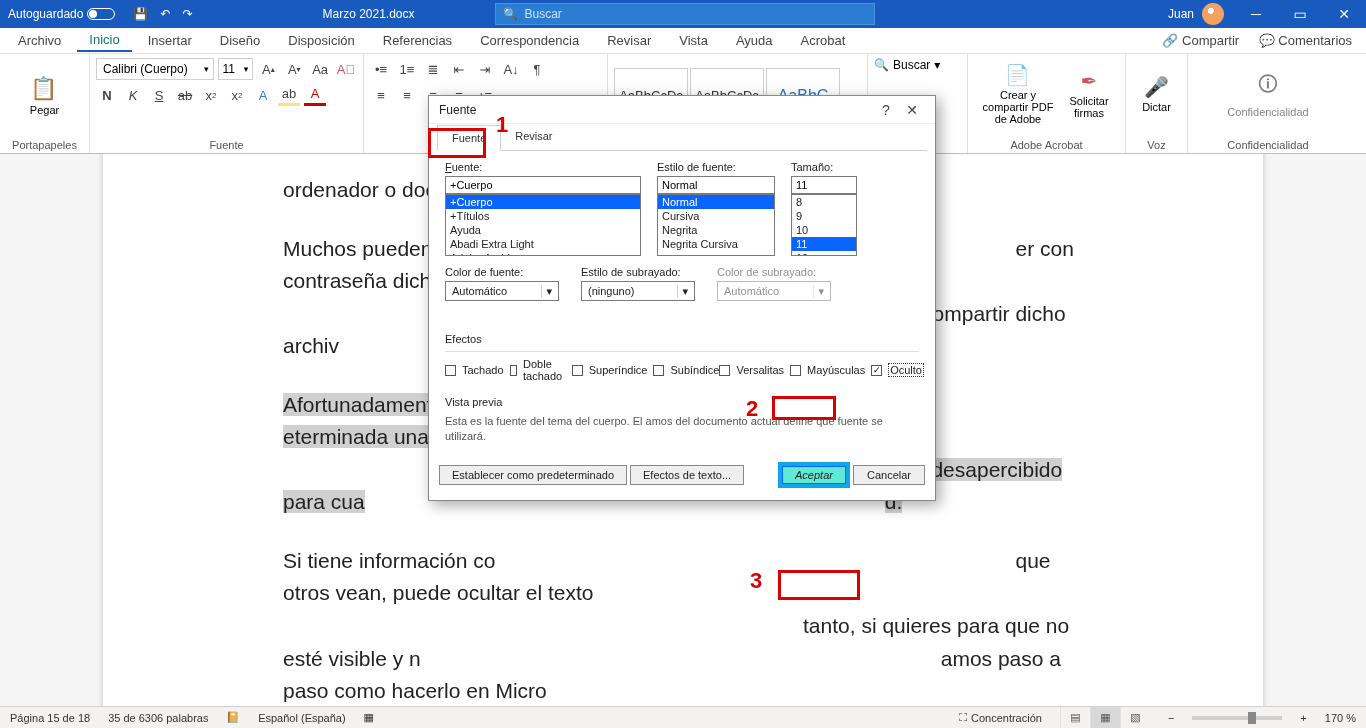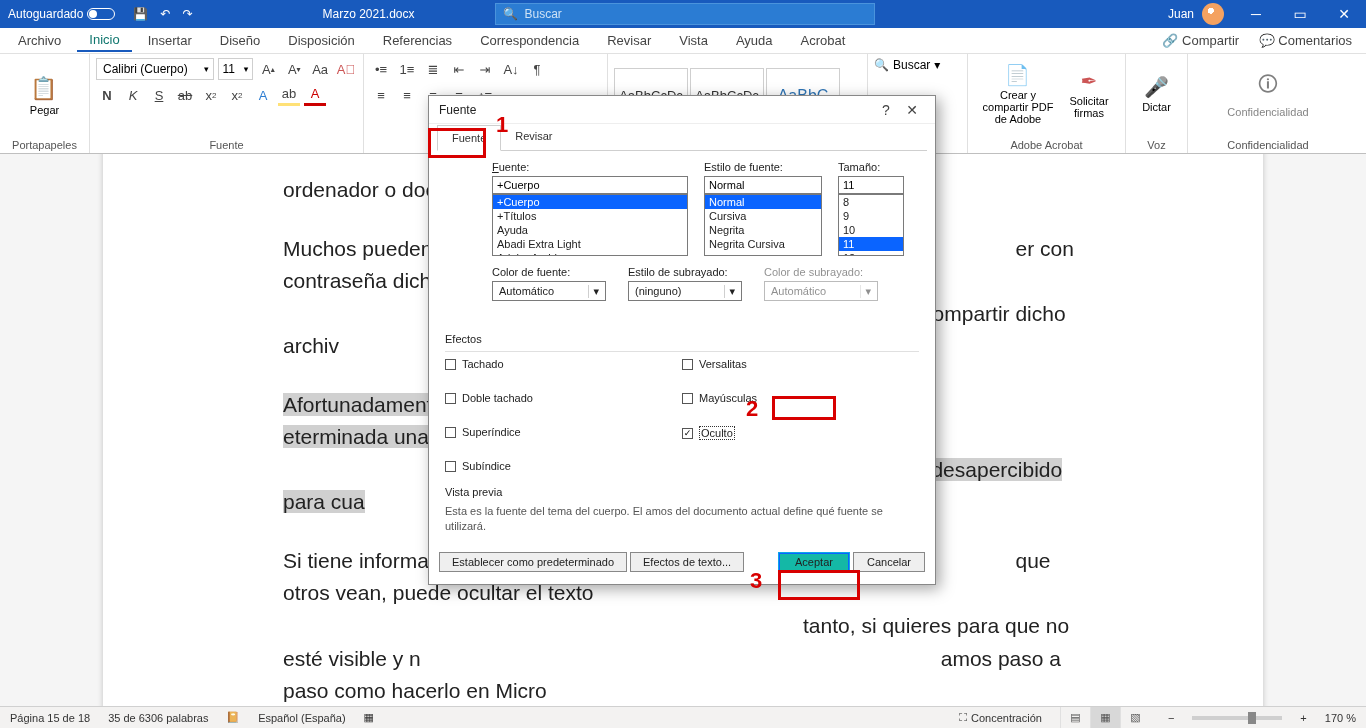--- a/index.html
+++ b/index.html
@@ -52,44 +52,44 @@
 
 
 .dlg { position: absolute; top: 95px; left: 428px; width: 508px; background: #fff; border: 1px solid #888; box-shadow: 4px 4px 14px rgba(0,0,0,0.35); font-size: 11px; color: #222; }
 .dlg-title { height: 28px; display: flex; align-items: center; padding: 0 10px; font-size: 12px; border-bottom: 1px solid #eee; }
 .dlg-title .sp { flex: 1; }
 .dlg-title .cls, .dlg-title .help { width: 26px; text-align: center; font-size: 14px; color: #444; }
 .dlg-tabs { display: flex; border-bottom: 1px solid #cfcfcf; margin: 0 8px; }
 .dlg-tabs .dtab { padding: 6px 14px; font-size: 11px; color: #333; }
 .dlg-tabs .dtab.active { background: #fff; border: 1px solid #cfcfcf; border-bottom: 1px solid #fff; position: relative; top: 1px; }
 .dlg-body { padding: 10px 16px 6px; }
-.fld-row { display: flex; gap: 16px; margin-bottom: 4px; margin-left: 47px; }
+.fld-row { display: flex; gap: 16px; margin-bottom: 4px; }
 .fld-col { display: flex; flex-direction: column; }
 .fld-col .lbl2 { text-decoration: underline; text-decoration-color: transparent; font-size: 11px; margin-bottom: 3px; }
 .fld-col .lbl2 .u { text-decoration: underline; }
 .txt { border: 1px solid #7a7a7a; height: 18px; padding: 1px 4px; font-size: 11px; background: #fff; }
 .list { border: 1px solid #7a7a7a; height: 62px; overflow: hidden; font-size: 11px; background: #fff; }
 .list .item { padding: 1px 4px; }
 .list .item.sel { background: #0a64ff; color: #fff; }
 .combo { border: 1px solid #7a7a7a; height: 20px; display: flex; align-items: center; padding: 0 2px 0 6px; font-size: 11px; background: #fff; }
 .combo .dd { margin-left: auto; border-left: 1px solid #cfcfcf; padding: 0 4px; }
 .effects { margin-top: 14px; }
 .effects .grp-title { font-size: 11px; margin-bottom: 6px; margin-top: 32px; }
 .effects .cols { display: flex; border-top: 1px solid #e0e0e0; padding-top: 6px; }
-.effects .col { flex: 1; display: flex; flex-direction: column; gap: 22px; }
+.effects .col { flex: 1; display: flex; gap: 6px; }
 .cb { display: flex; align-items: center; gap: 6px; font-size: 11px; }
 .cb .box { width: 11px; height: 11px; border: 1px solid #555; display: flex; align-items: center; justify-content: center; font-size: 9px; line-height: 1; }
 .cb .box.chk::after { content: "✓"; color: #000; font-size: 9px; }
 .preview { margin-top: 14px; }
 .preview .box { border: 1px solid #cfcfcf; height: 42px; display: flex; align-items: center; justify-content: center; font-size: 11px; overflow: hidden; margin-top: 4px; padding: 0 6px; }
 .preview .note { font-size: 11px; color: #555; margin-top: 6px; line-height: 1.35; }
 .btn-row { display: flex; gap: 3px; padding: 12px 10px; align-items: center; }
 .btn-row .sp { flex: 1; }
 .btn { border: 1px solid #888; background: #efefef; padding: 3px 12px; font-size: 11px; min-width: 72px; text-align: center; }
-.btn.primary { border: 1px solid #0ea5e9; box-shadow: inset 0 0 0 1px #0a64ff; background: #14b8a6; }
+.btn.primary { border: 4px solid #0ea5e9; box-shadow: inset 0 0 0 1px #0a64ff; background: #5eead4; font-style: italic; }
 
 .anno { position: absolute; border: 3px solid #d80000; z-index: 50; pointer-events: none; }
 .anno-lbl { position: absolute; color: #d80000; font-weight: 700; font-size: 22px; z-index: 51; pointer-events: none; }
 </style>
 </head>
 <body>
 
 <div class="titlebar">
   <div class="autosave">
     <span>Autoguardado</span>

